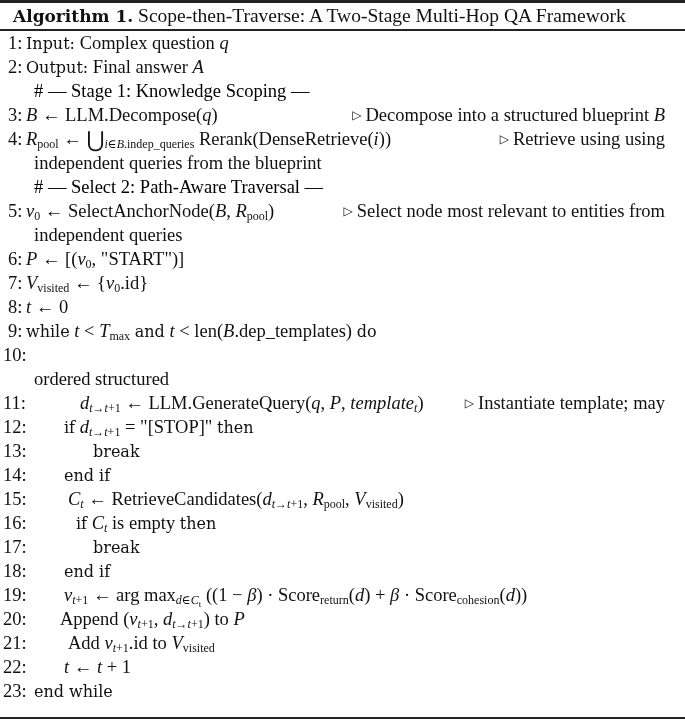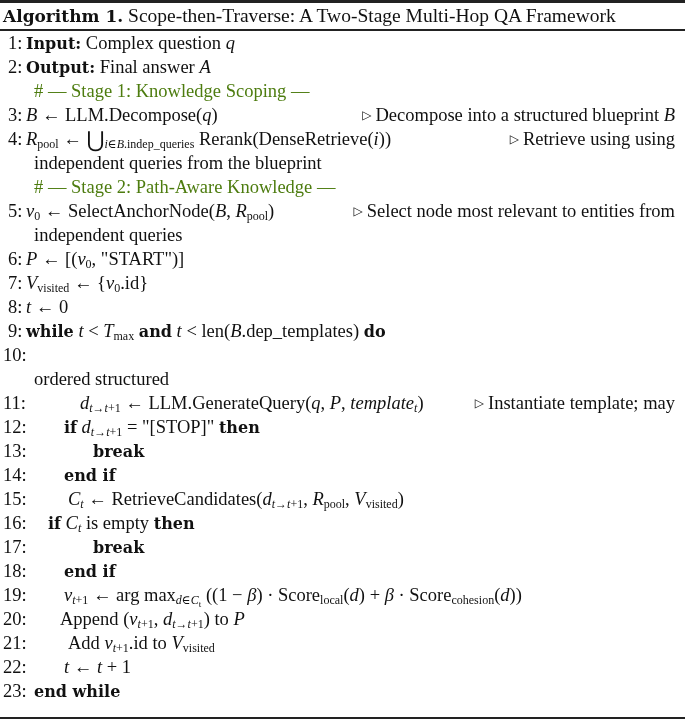--- a/index.html
+++ b/index.html
@@ -1,37 +1,37 @@
 <!DOCTYPE html>
 <html><head>
 <meta charset="utf-8">
 <style>
   html, body { margin: 0; padding: 0; background: #ffffff; }
   body { width: 685px; height: 722px; overflow: hidden; font-family: "Liberation Serif", "DejaVu Serif", serif; color: #111; }
   .algo { position: relative; width: 685px; height: 722px; }
   .rule-top { position: absolute; left: 0; top: 0; width: 685px; height: 3px; background: #222; }
-  .caption { position: absolute; left: 3px; top: 4px; font-size: 19.5px; line-height: 24px; white-space: nowrap; }
+  .caption { position: absolute; left: 13px; top: 4px; font-size: 19.5px; line-height: 24px; white-space: nowrap; }
   .caption b { font-family: "DejaVu Serif", serif; font-weight: bold; font-size: 17px; }
   .rule-mid { position: absolute; left: 0; top: 29px; width: 685px; height: 1.5px; background: #222; }
   .rule-bot { position: absolute; left: 0; top: 717px; width: 685px; height: 2px; background: #222; }
   .lines { position: absolute; left: 0; top: 31px; width: 685px; }
   .ln { position: relative; height: 24px; line-height: 24px; font-size: 18.5px; white-space: nowrap; }
   .ln .num { position: absolute; left: 3px; width: 28px; text-align: left; }
   .ln .num.n1 { left: 8px; }
   .ln .body { position: absolute; left: 26px; right: 2px; }
   .ln .body.i1 { left: 34px; }
   .ln .body.i2 { left: 80px; }
   .ln .body.i3 { left: 93px; }
   .ln .cont { position: absolute; left: 34px; }
-  .ln .cmt { position: absolute; right: 10px; }
-  .kw { font-family: "DejaVu Serif", serif; font-weight: bold; font-size: 16px; }
+  .ln .cmt { position: absolute; right: 20px; }
+  .kw { font-family: "DejaVu Serif", serif; font-weight: normal; font-size: 16px; }
   .m { font-style: italic; }
   sub { font-size: 12px; line-height: 0; vertical-align: -3px; font-style: normal; }
   sub i { font-style: italic; }
-  .stage { color: #4d7c0f; }
+  .stage { color: #000000; }
   .tri { font-size: 12px; vertical-align: 2px; margin-right: 4px; }
   .bigcup { font-size: 22px; vertical-align: -2px; }
 </style>
 </head>
 <body>
 
 <div class="algo">
   <div class="rule-top"></div>
   <div class="caption"><b>Algorithm 1.</b> <span>Scope-then-Traverse: A Two-Stage Multi-Hop QA Framework</span></div>
   <div class="rule-mid"></div>
@@ -61,21 +61,21 @@
     <div class="ln">
       <span class="num n1">4:</span>
       <span class="body"><span class="m">R</span><sub>pool</sub> ← <span class="bigcup">⋃</span><sub><i>i</i>∈<i>B</i>.indep_queries</sub> Rerank(DenseRetrieve(<span class="m">i</span>))</span>
       <span class="cmt"><span class="tri">▷</span><span>Retrieve using using</span></span>
     </div>
     <div class="ln">
       <span class="cont">independent queries from the blueprint</span>
     </div>
 
     <div class="ln">
-      <span class="cont stage"># — Stage 2: Path-Aware Knowledge —</span>
+      <span class="cont stage"># — Select 2: Path-Aware Traversal —</span>
     </div>
 
     <div class="ln">
       <span class="num n1">5:</span>
       <span class="body"><span class="m">v</span><sub>0</sub> ← SelectAnchorNode(<span class="m">B</span>, <span class="m">R</span><sub>pool</sub>)</span>
       <span class="cmt"><span class="tri">▷</span><span>Select node most relevant to entities from</span></span>
     </div>
     <div class="ln">
       <span class="cont">independent queries</span>
     </div>
@@ -128,36 +128,36 @@
       <span class="body" style="left:64px"><span class="kw">end if</span></span>
     </div>
 
     <div class="ln">
       <span class="num">15:</span>
       <span class="body" style="left:68px"><span class="m">C</span><sub><i>t</i></sub> ← RetrieveCandidates(<span class="m">d</span><sub><i>t</i>→<i>t</i>+1</sub>, <span class="m">R</span><sub>pool</sub>, <span class="m">V</span><sub>visited</sub>)</span>
     </div>
 
     <div class="ln">
       <span class="num">16:</span>
-      <span class="body" style="left:48px"><span class="kw">if</span> <span class="m">C</span><sub><i>t</i></sub> <span>is empty</span> <span class="kw">then</span></span>
+      <span class="body" style="left:76px"><span class="kw">if</span> <span class="m">C</span><sub><i>t</i></sub> <span>is empty</span> <span class="kw">then</span></span>
     </div>
 
     <div class="ln">
       <span class="num">17:</span>
       <span class="body i3"><span class="kw">break</span></span>
     </div>
 
     <div class="ln">
       <span class="num">18:</span>
       <span class="body" style="left:64px"><span class="kw">end if</span></span>
     </div>
 
     <div class="ln">
       <span class="num">19:</span>
-      <span class="body" style="left:64px"><span class="m">v</span><sub><i>t</i>+1</sub> ← arg max<sub><i>d</i>∈<i>C</i><sub style="font-size:9px">t</sub></sub> ((1 − <span class="m">β</span>) · Score<sub>local</sub>(<span class="m">d</span>) + <span class="m">β</span> · Score<sub>cohesion</sub>(<span class="m">d</span>))</span>
+      <span class="body" style="left:64px"><span class="m">v</span><sub><i>t</i>+1</sub> ← arg max<sub><i>d</i>∈<i>C</i><sub style="font-size:9px">t</sub></sub> ((1 − <span class="m">β</span>) · Score<sub>return</sub>(<span class="m">d</span>) + <span class="m">β</span> · Score<sub>cohesion</sub>(<span class="m">d</span>))</span>
     </div>
 
     <div class="ln">
       <span class="num">20:</span>
       <span class="body" style="left:60px">Append (<span class="m">v</span><sub><i>t</i>+1</sub>, <span class="m">d</span><sub><i>t</i>→<i>t</i>+1</sub>) to <span class="m">P</span></span>
     </div>
 
     <div class="ln">
       <span class="num">21:</span>
       <span class="body" style="left:68px">Add <span class="m">v</span><sub><i>t</i>+1</sub>.id to <span class="m">V</span><sub>visited</sub></span>

